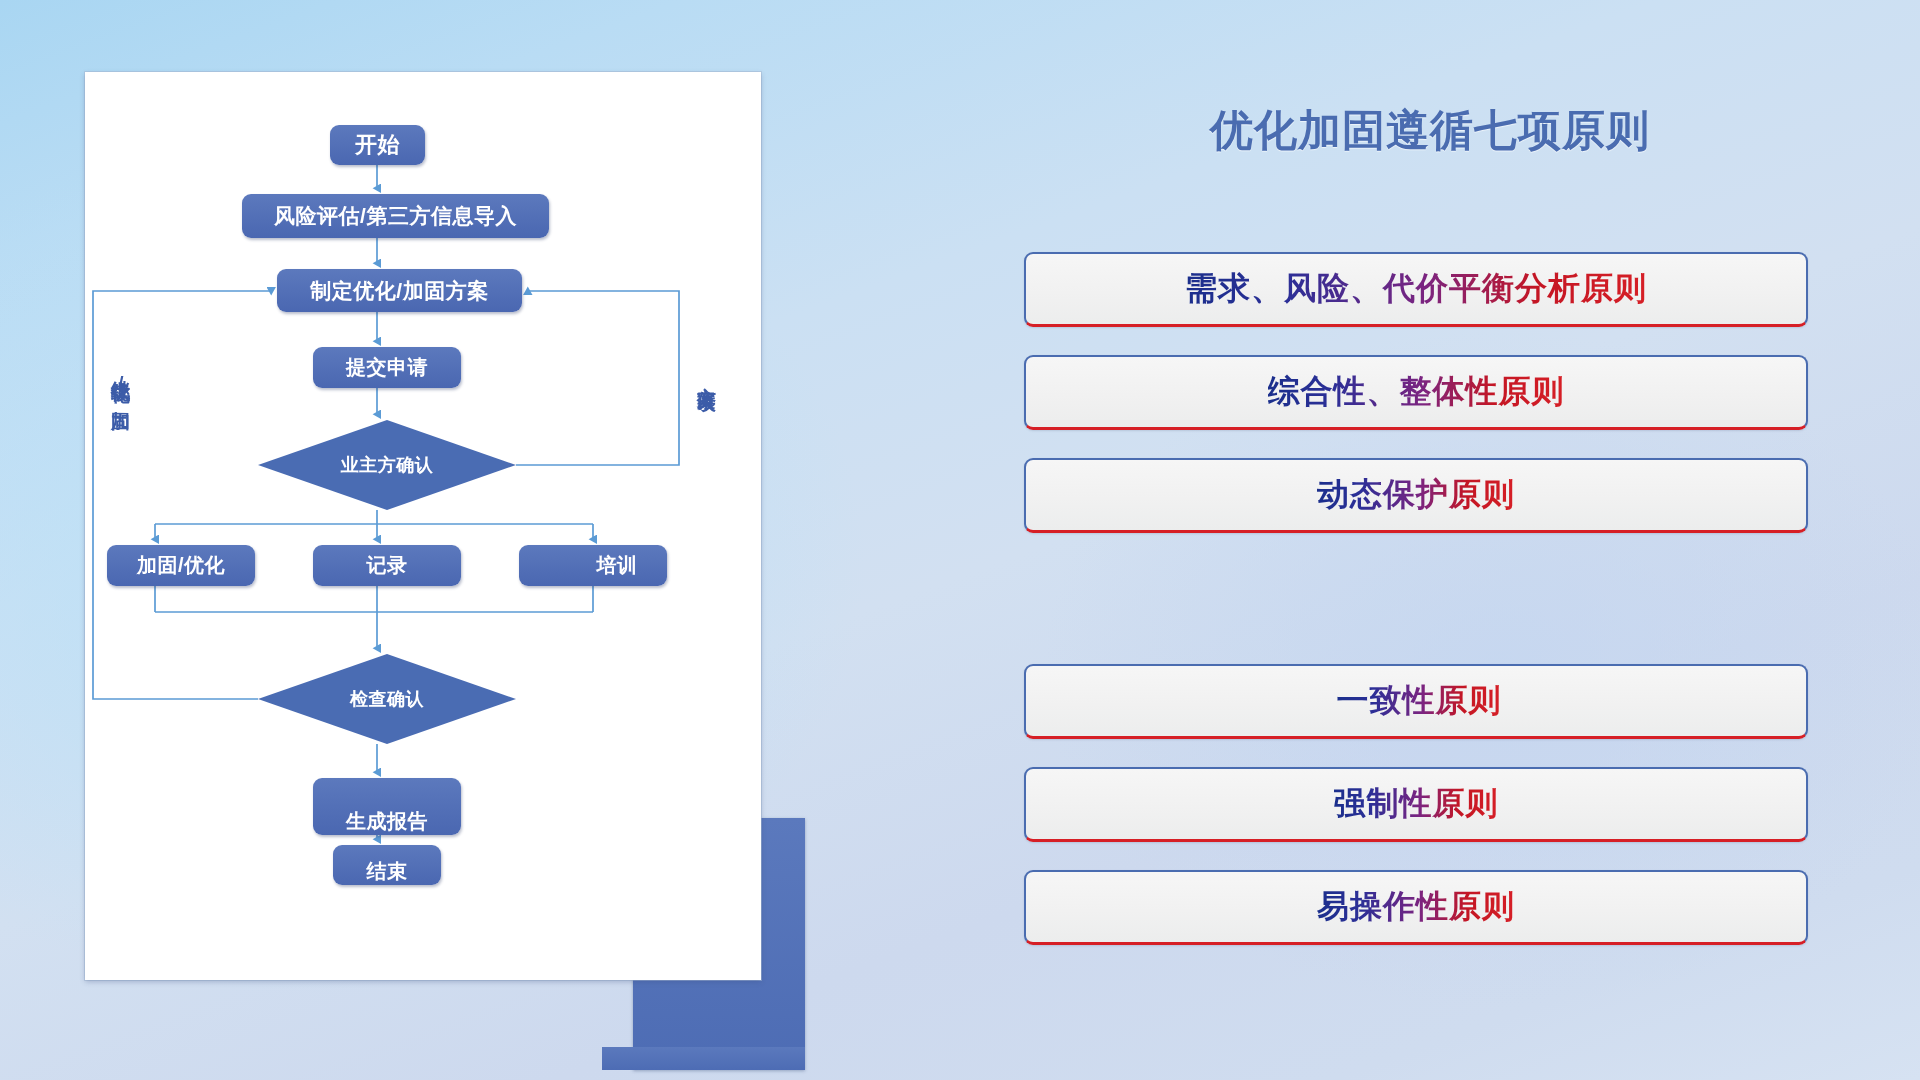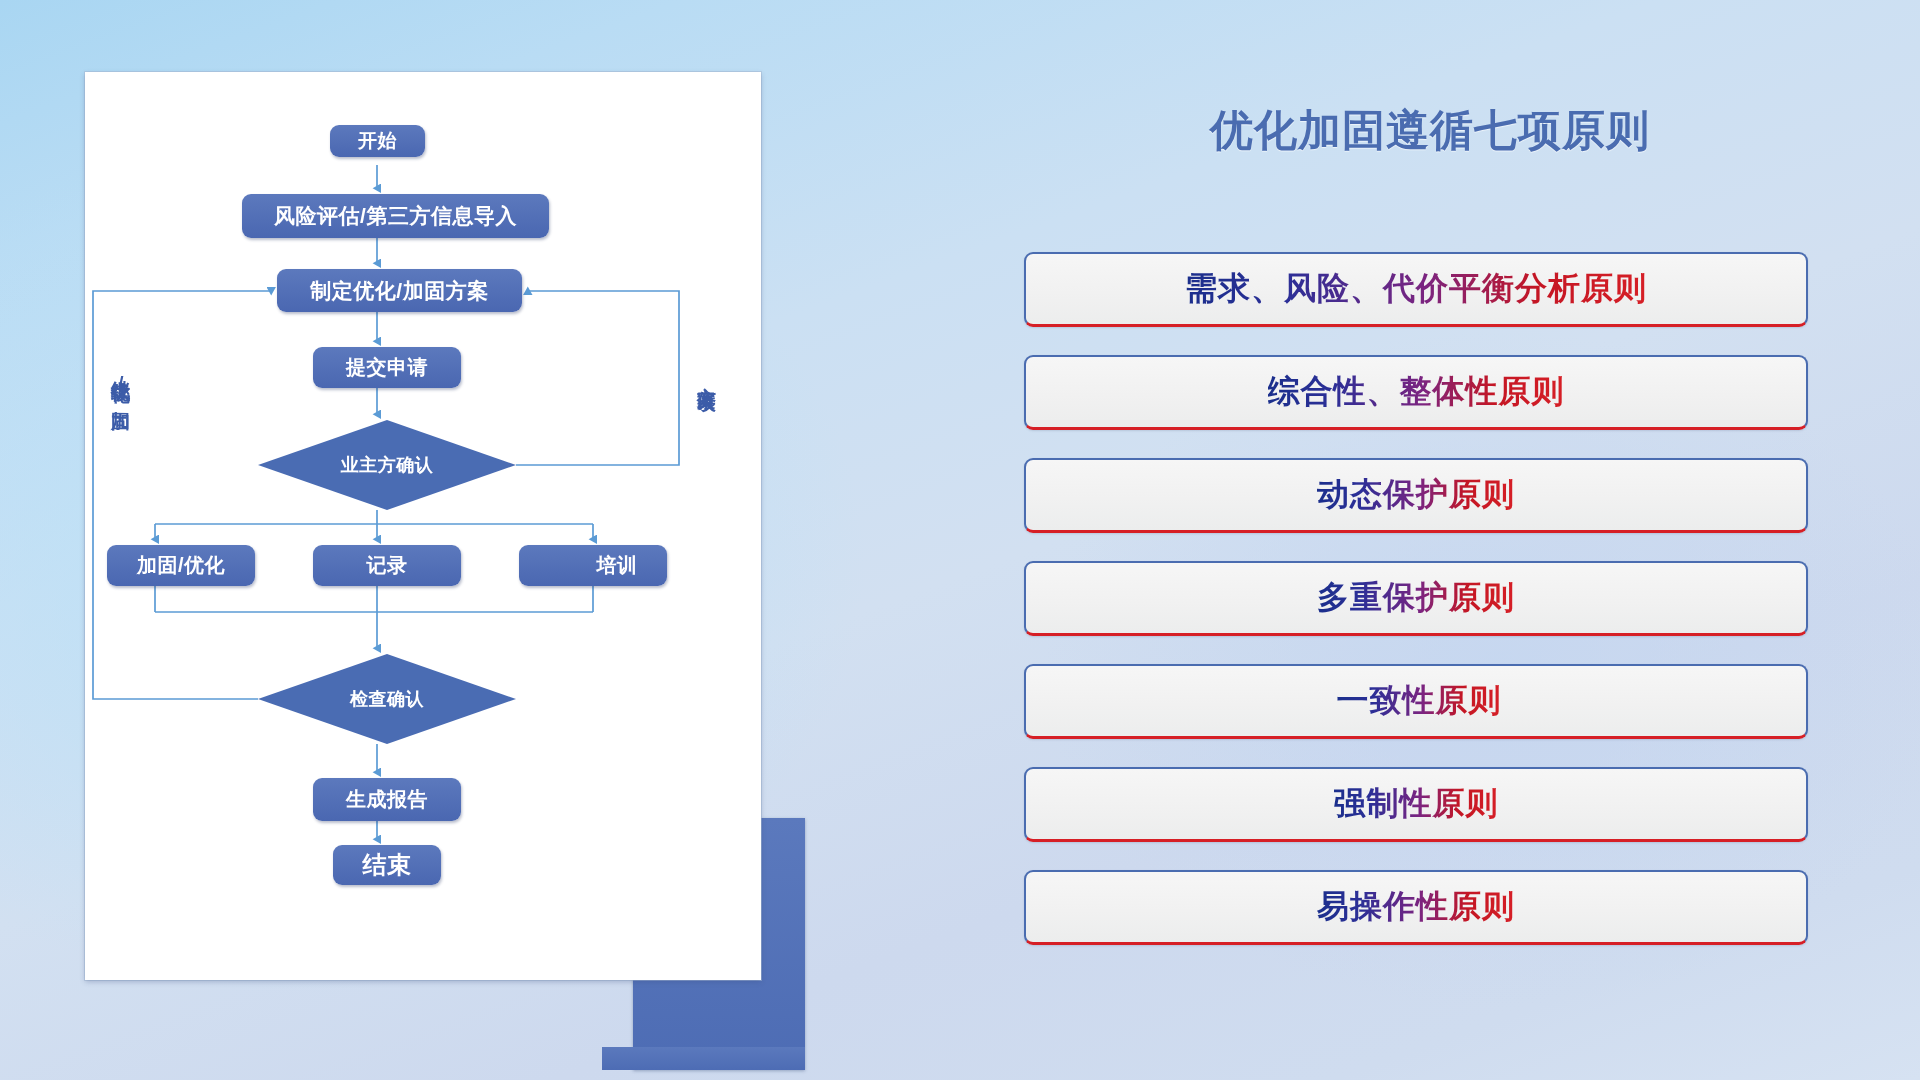--- a/index.html
+++ b/index.html
@@ -124,21 +124,21 @@
         <path d="M292,672 L292,700" marker-end="url(#ah)"></path>
 
         <path d="M292,747 L292,767" marker-end="url(#ah)"></path>
 
         <path d="M173,627 L8,627 L8,219 L186,219" marker-end="url(#ahr)"></path>
 
         <path d="M431,393 L594,393 L594,219 L443,219" marker-end="url(#ahr)"></path>
       </g>
     </svg>
 
-    <div class="node" style="left:245px;top:53px;width:95px;height:32px;font-size:19px;">
+    <div class="node" style="left:245px;top:53px;width:95px;height:40px;font-size:22px;">
       <span>开始</span>
     </div>
     <div class="node" style="left:157px;top:122px;width:307px;height:44px;font-size:21px;">
       <span>风险评估/第三方信息导入</span>
     </div>
     <div class="node" style="left:192px;top:197px;width:245px;height:43px;font-size:21px;">
       <span>制定优化/加固方案</span>
     </div>
     <div class="node" style="left:228px;top:275px;width:148px;height:41px;font-size:20px;">
       <span>提交申请</span>
@@ -165,24 +165,24 @@
 
     <div class="diamond-wrap" style="left:173px;top:582px;width:258px;height:90px;">
       <svg width="258" height="90">
         <polygon points="129,0 258,45 129,90 0,45" fill="#4a6cb3"></polygon>
       </svg>
       <div class="dlabel" style="font-size:18px;">
         <span>检查确认</span>
       </div>
     </div>
 
-    <div class="node" style="left:228px;top:706px;width:148px;height:43px;font-size:20px;">
+    <div class="node" style="left:228px;top:706px;width:148px;height:57px;font-size:20px;align-items:flex-end;">
       <span>生成报告</span>
     </div>
-    <div class="node" style="left:248px;top:773px;width:108px;height:40px;font-size:24px;">
+    <div class="node" style="left:248px;top:773px;width:108px;height:40px;font-size:20px;align-items:flex-end;">
       <span>结束</span>
     </div>
 
     <div class="vlabel" style="left:26px;top:292px;font-size:19px;">
       <span>继续优化/加固</span>
     </div>
     <div class="vlabel" style="left:612px;top:300px;font-size:19px;">
       <span>方案修改</span>
     </div>
 
@@ -195,23 +195,20 @@
 
   <div class="p-item" style="top:253px;">
     <span class="p-text">综合性、整体性原则</span>
   </div>
   <div class="p-item" style="top:150px;">
     <span class="p-text">需求、风险、代价平衡分析原则</span>
   </div>
   <div class="p-item" style="top:356px;">
     <span class="p-text">动态保护原则</span>
   </div>
-  <div class="p-item" style="top:459px;">
-    <span class="p-text">多重保护原则</span>
-  </div>
   <div class="p-item" style="top:562px;padding-left:6px;">
     <span class="p-text">一致性原则</span>
   </div>
   <div class="p-item" style="top:665px;">
     <span class="p-text">强制性原则</span>
   </div>
   <div class="p-item" style="top:768px;">
     <span class="p-text">易操作性原则</span>
   </div>
 

